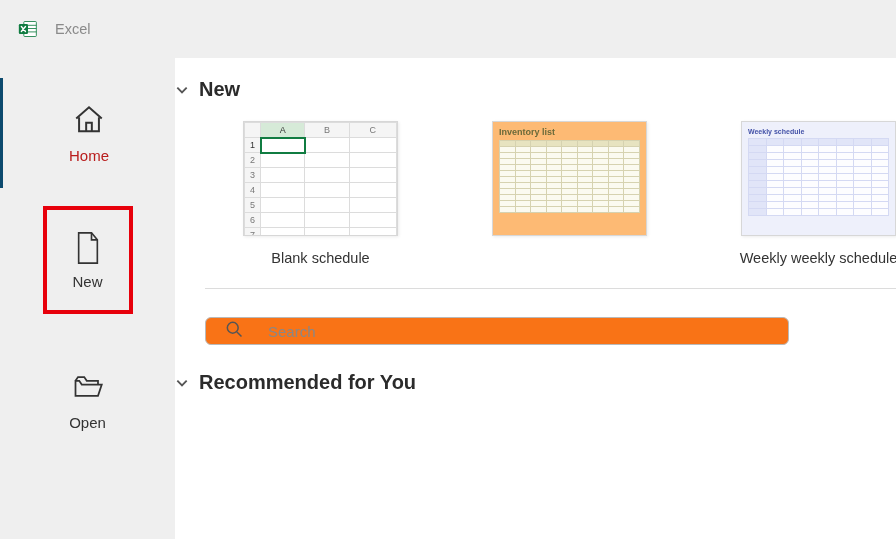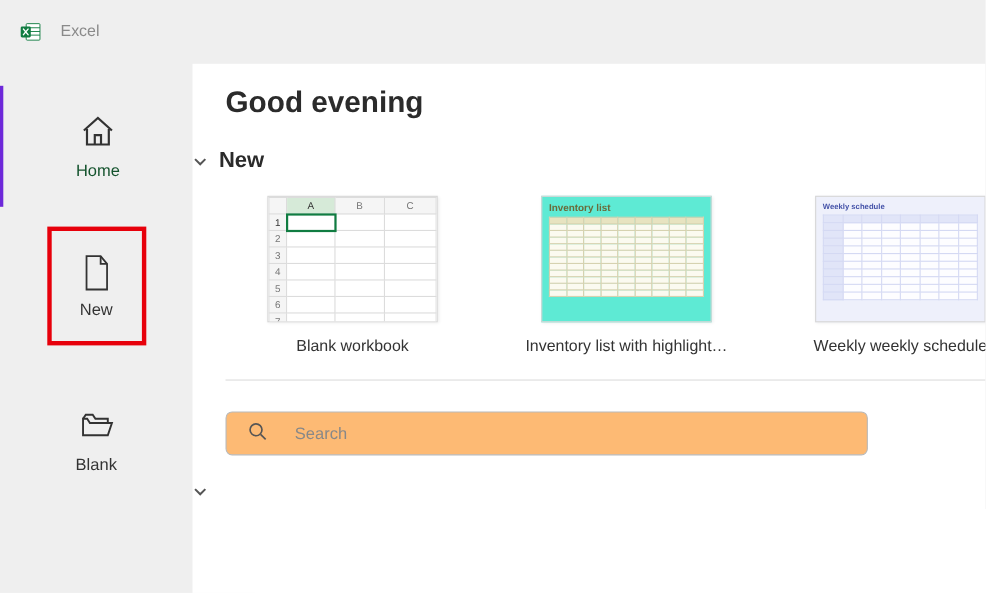--- a/index.html
+++ b/index.html
@@ -42,22 +42,22 @@
     flex-direction: column;
     align-items: center;
     justify-content: center;
     height: 110px;
     gap: 10px;
     cursor: pointer;
     color: #333;
     font-size: 15px;
   }
   .nav-item.active {
-    border-left: 3px solid #6d28d9;
-    color: #14532d;
+    border-left: 3px solid #0c4a6e;
+    color: #b91c1c;
   }
   .nav-highlight {
     border: 4px solid #e7000b;
     margin: 18px auto 30px auto;
     width: 90px;
     height: 108px;
     display: flex;
     flex-direction: column;
     align-items: center;
     justify-content: center;
@@ -149,46 +149,46 @@
     text-align: center;
     color: #777;
     background: #fff;
   }
   .blank-grid th { background: #f5f5f5; font-weight: normal; }
   .blank-grid th.rowhead { width: 16px; background:#f5f5f5; }
   .blank-grid .selcell { outline: 2px solid #107c41; outline-offset: -1px; }
   .blank-grid .selcol { background:#d6ead8; color:#333; }
   .blank-grid .selrow { background:#d6ead8; color:#333; }
   
-  .inv-thumb { background:#5eead4; padding:5px 6px; }
+  .inv-thumb { background:#fdba74; padding:5px 6px; }
   .inv-title { font-size:9px; font-weight:bold; color:#6a6a3a; margin-bottom:3px; }
   .inv-table { width:100%; border-collapse: collapse; font-size:4.2px; }
   .inv-table td { border:1px solid #d6d2b0; height:6px; background:#fbfaf0; }
   .inv-table tr:first-child td { background:#e7e3c0; }
   
   .wk-thumb { background:#eef0fb; padding:6px; }
   .wk-title { font-size:7px; font-weight:bold; color:#4452a8; margin-bottom:3px; }
   .wk-table { width:100%; border-collapse:collapse; font-size:3.8px; }
   .wk-table th, .wk-table td { border:1px solid #d4d9f3; height:7px; background:#fdfdff; }
   .wk-table th { background:#e1e5f8; }
   .wk-table td.first { background:#e1e5f8; width:18px; }
   
   .search-wrap {
     margin-left: 0;
     margin-bottom: 26px;
   }
   .search-box {
     width: 584px;
-    height: 40px;
+    height: 28px;
     border: 1px solid #b9b9b9;
     border-radius: 6px;
     display: flex;
     align-items: center;
     padding: 0 18px;
-    background: #fdba74;
+    background: #f97316;
     gap: 24px;
   }
   .search-box input {
     border: none;
     outline: none;
     font-size: 15px;
     color: #444;
     flex: 1;
     background: transparent;
   }
@@ -235,27 +235,26 @@
       <span style="font-size:15px;">New</span>
     </div>
 
     <div class="nav-item-open">
       <span class="nav-icon">
         <svg viewBox="0 0 24 24" width="36" height="30" fill="none" stroke="#333" stroke-width="1.4">
           <path d="M2 7 V19 H20 L23 10 H7 L5 7 Z"></path>
           <path d="M2 7 L4 4 H9 L11 7 H20 V10"></path>
         </svg>
       </span>
-      <span>Blank</span>
+      <span>Open</span>
     </div>
 
   </div>
 
   <div class="main">
-    <div class="greeting">Good evening</div>
 
     <div class="section-label">
       <span class="chevron">
         <svg viewBox="0 0 12 12" width="14" height="14" fill="none" stroke="#555" stroke-width="1.6">
           <path d="M2 4 L6 8 L10 4"></path>
         </svg>
       </span>
       <span>New</span>
     </div>
 
@@ -309,21 +308,21 @@
                 </tr>
             <tr>
                   <th class="rowhead">7</th>
                   <td></td>
                   <td></td>
                   <td></td>
                 </tr>
           </tbody>
             </table>
         </div>
-        <span class="template-name">Blank workbook</span>
+        <span class="template-name">Blank schedule</span>
       </div>
 
       <div class="template-card" style="width:200px;">
         <div class="thumb inv-thumb">
           <div class="inv-title">Inventory list</div>
           <table class="inv-table">
             <tbody>
                 <tr>
                   <td></td>
                   <td></td>
@@ -452,21 +451,20 @@
                   <td></td>
                   <td></td>
                   <td></td>
                   <td></td>
                   <td></td>
                   <td></td>
                 </tr>
           </tbody>
             </table>
         </div>
-        <span class="template-name">Inventory list with highlight…</span>
       </div>
 
       <div class="template-card">
         <div class="thumb wk-thumb">
           <div class="wk-title">Weekly schedule</div>
           <table class="wk-table">
             <tbody>
                 <tr>
                   <th></th>
                   <th></th>
@@ -596,16 +594,17 @@
         <input type="text" placeholder="Search" style="">
       </div>
     </div>
 
     <div class="section-label">
       <span class="chevron">
         <svg viewBox="0 0 12 12" width="14" height="14" fill="none" stroke="#555" stroke-width="1.6">
           <path d="M2 4 L6 8 L10 4"></path>
         </svg>
       </span>
+      <span>Recommended for You</span>
     </div>
 
   </div>
 </div>
 
 </body></html>

